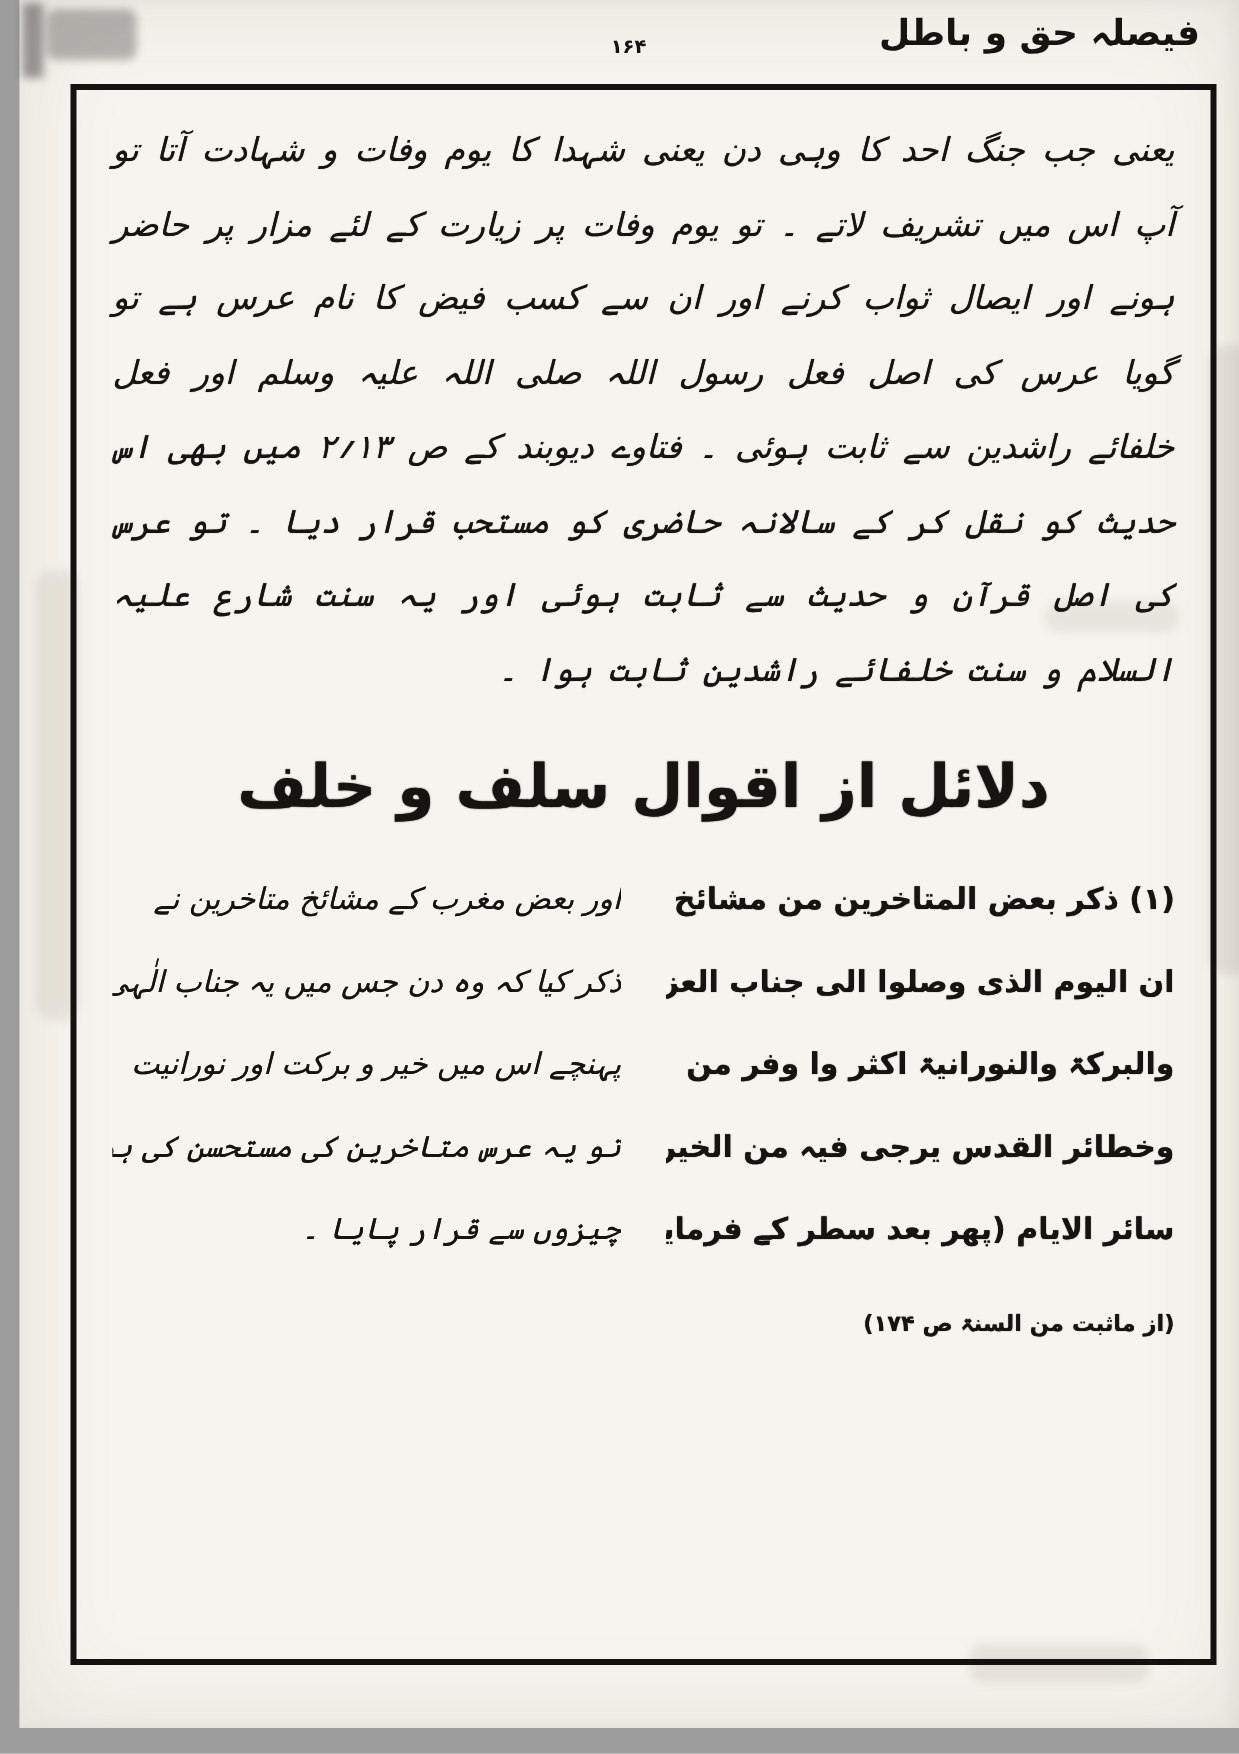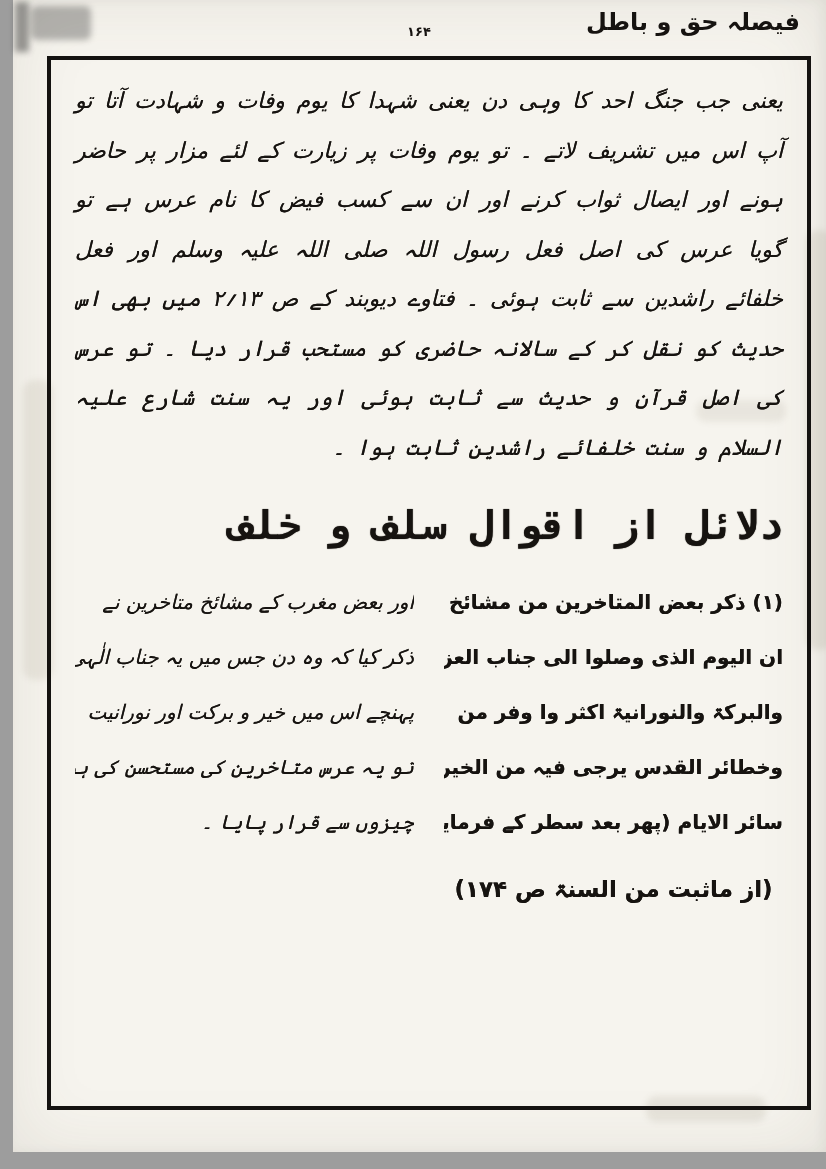--- a/index.html
+++ b/index.html
@@ -44,26 +44,25 @@
     font-size:22px;
     line-height:2.25;
     text-align:justify;
     word-spacing:4px;
     text-shadow:0 0 0.5px rgba(20,15,10,0.85);
     font-style:italic;
   }
   .p1{margin-bottom:6px;}
   .heading{
     margin:30px 0 24px 0;
-    text-align:right;
+    text-align:center;
     font-size:40px;
     font-weight:bold;
     letter-spacing:1px;
     text-shadow:0 0 1px rgba(20,15,10,0.9);
-    font-family:Liberation Mono, monospace;
   }
   .p2{margin-bottom:14px;}
   .columns{
     display:flex;
     gap:30px;
     margin-top:14px;
   }
   .col{flex:1;min-width:0;}
   .qline{
     font-size:20px;
@@ -74,23 +73,22 @@
   .arabic .qline{
     font-weight:bold;
     text-shadow:0 0 0.6px rgba(20,15,10,0.9);
   }
   .urdu .qline{
     text-shadow:0 0 0.4px rgba(20,15,10,0.8);
     font-style:italic;
   }
   .ref{
     margin-top:26px;
-    font-size:23px;
+    font-size:15px;
     font-weight:bold;
-    text-align:center;
     text-shadow:0 0 0.6px rgba(20,15,10,0.9);
   }
   
   .blob{position:absolute;filter:blur(3px);pointer-events:none;}
   .b1{top:6px;left:18px;width:60px;height:34px;background:#3a3a3a;opacity:.35;border-radius:6px;}
   .b2{top:2px;left:2px;width:14px;height:50px;background:#2a2a2a;opacity:.45;}
   .b3{top:230px;right:-6px;width:26px;height:420px;background:#8a7f66;opacity:.14;border-radius:12px;}
   .b4{top:380px;left:10px;width:30px;height:300px;background:#8a7f66;opacity:.12;border-radius:12px;}
   .b5{bottom:30px;right:60px;width:120px;height:26px;background:#7a6f58;opacity:.12;border-radius:10px;}
   .b6{top:400px;right:40px;width:90px;height:22px;background:#7a6f58;opacity:.10;border-radius:10px;}

